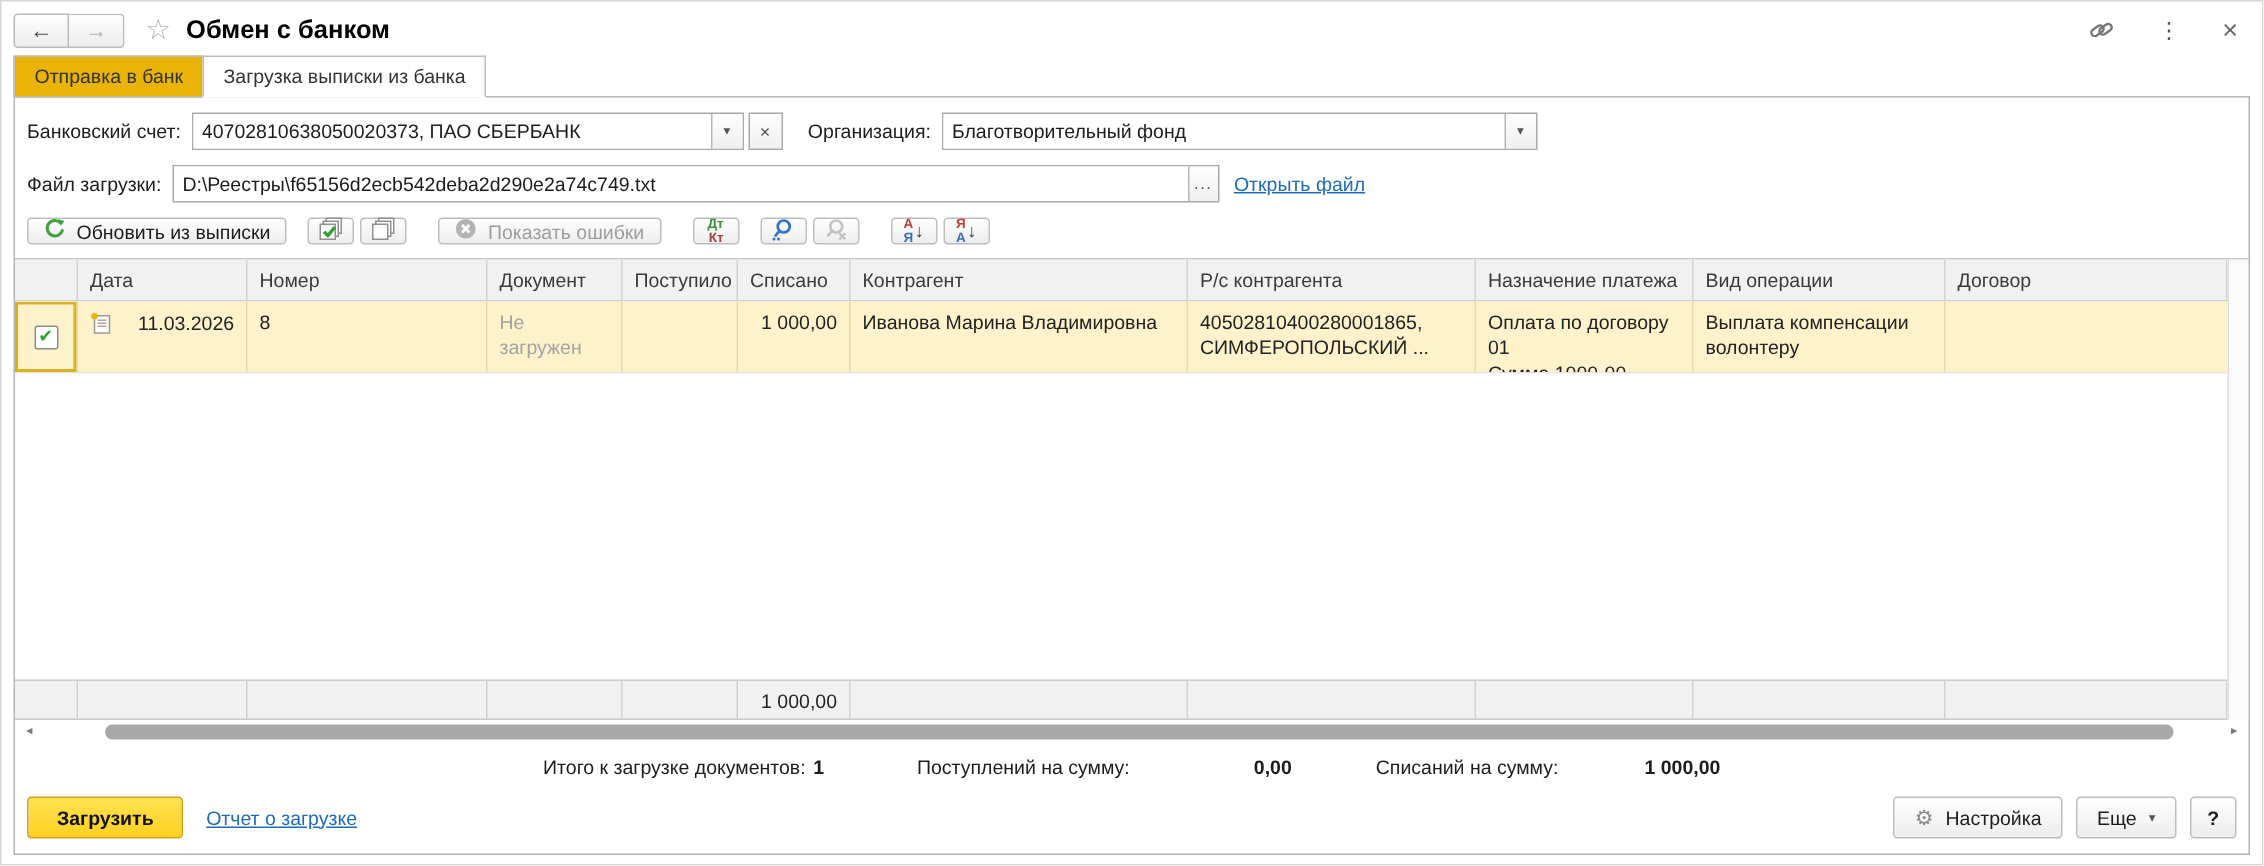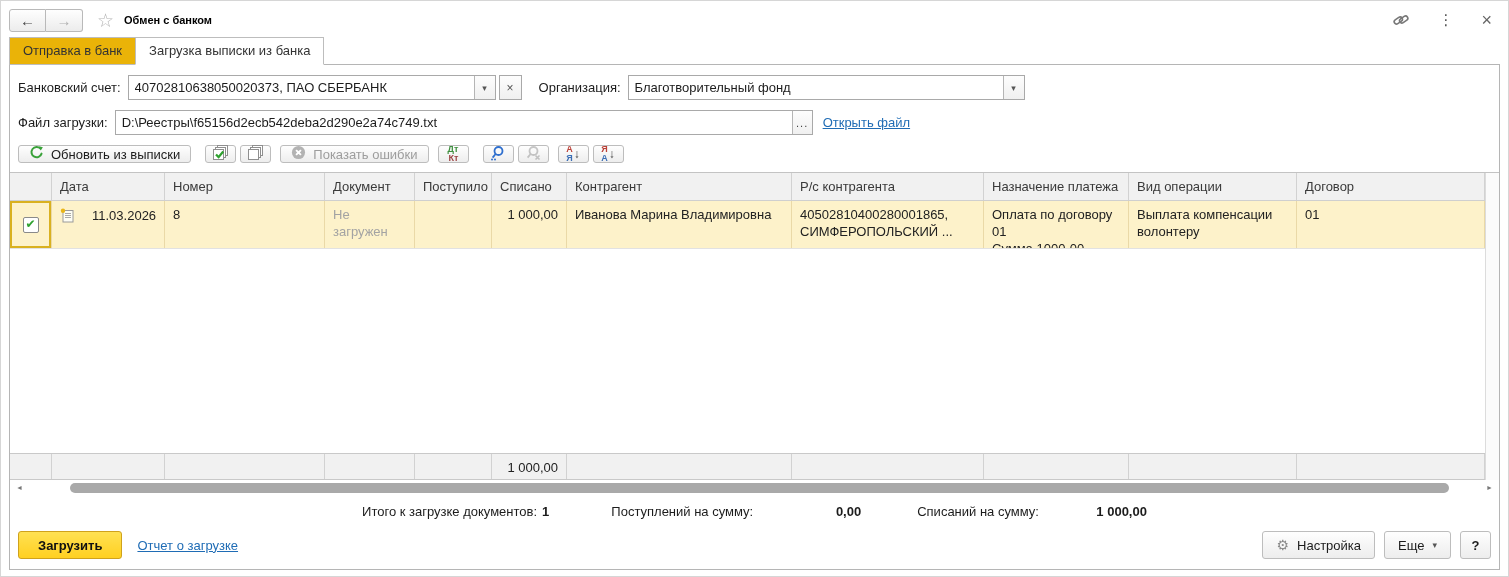--- a/index.html
+++ b/index.html
@@ -8,21 +8,21 @@
   .window { width:1509px; height:577px; background:#fff; border:1px solid #d6d6d6; display:flex; flex-direction:column; overflow:hidden; }
 
   
   .titlebar { height:36px; display:flex; align-items:center; padding:2px 16px 0 8px; flex:0 0 auto; }
   .nav { display:flex; }
   .nav-btn { width:37px; height:23px; background:linear-gradient(#fefefe,#ececec); border:1px solid #b9b9b9; display:flex; align-items:center; justify-content:center; font-size:15px; color:#444; cursor:pointer; }
   .nav-btn:first-child { border-radius:3px 0 0 3px; }
   .nav-btn:last-child { border-radius:0 3px 3px 0; border-left:none; }
   .nav-btn .dim { color:#b0b0b0; }
   .star { font-size:19px; color:#b4b4b4; margin:0 10px 0 14px; cursor:pointer; }
-  .title { font-size:11px; font-weight:700; color:#000; }
+  .title { font-size:17px; font-weight:700; color:#000; }
   .tb-right { margin-left:auto; display:flex; align-items:center; gap:28px; }
   .chain { display:flex; cursor:pointer; }
   .dots { font-size:15px; color:#555; cursor:pointer; letter-spacing:0; }
   .closex { font-size:18px; color:#666; cursor:pointer; line-height:1; }
 
   
   .tabstrip { display:flex; padding-left:8px; position:relative; z-index:2; flex:0 0 auto; }
   .tab { padding:5px 13px 6px; border:1px solid #bdbdbd; background:#eab308; color:#333; cursor:pointer; white-space:nowrap; }
   .tab + .tab { margin-left:-1px; }
   .tab.active { background:#fff; border-bottom-color:#fff; }
@@ -43,21 +43,21 @@
   .lbl-org { margin-left:17px; }
   .browse { width:20px; border-left:1px solid #b5b5b5; background:linear-gradient(#fdfdfd,#f0f0f0); display:flex; align-items:center; justify-content:center; font-size:11px; color:#444; cursor:pointer; letter-spacing:1px; }
   .link { color:#1f6cb5; text-decoration:underline; cursor:pointer; white-space:nowrap; }
   .lnk-open { margin-left:10px; }
 
   
   .toolbar { display:flex; align-items:center; padding:10px 8px 9px; flex:0 0 auto; }
   .tbtn { height:18px; border:1px solid #bdbdbd; border-radius:3px; background:linear-gradient(#fefefe,#ededed); display:flex; align-items:center; justify-content:center; padding:0 10px; gap:7px; font:inherit; color:#1c1c1c; cursor:pointer; }
   .tbtn.icon-only { width:31px; padding:0; }
   .tbtn.disabled { color:#9d9d9d; cursor:default; }
-  .gap-s { margin-left:4px; } .gap-m { margin-left:14px; } .gap-l { margin-left:9px; }
+  .gap-s { margin-left:4px; } .gap-m { margin-left:14px; } .gap-l { margin-left:21px; }
   .dtkt { display:flex; flex-direction:column; font-size:9px; font-weight:700; line-height:9px; }
   .dtkt .dt { color:#3e8e3e; align-self:flex-start; }
   .dtkt .kt { color:#9c4444; align-self:flex-end; }
   .sortico { display:flex; align-items:center; gap:1px; }
   .sortletters { display:flex; flex-direction:column; font-size:9px; font-weight:700; line-height:9px; }
   .lred { color:#bb4138; } .lblue { color:#3c6eb5; }
   .sarrow { font-size:12px; color:#444; }
 
   
   .table-wrap { flex:1 1 auto; display:flex; border-top:1px solid #c3c3c3; overflow:hidden; }
@@ -293,21 +293,20 @@
 загружен</div>
           <div class="tc c-rec numcell"></div>
           <div class="tc c-wr numcell">1 000,00</div>
           <div class="tc c-ctr">Иванова Марина Владимировна</div>
           <div class="tc c-acc pre">40502810400280001865,
 СИМФЕРОПОЛЬСКИЙ ...</div>
           <div class="tc c-pur pre">Оплата по договору 01
 Сумма 1000-00...</div>
           <div class="tc c-op pre">Выплата компенсации
 волонтеру</div>
-          <div class="tc c-dog">01</div>
         </div>
 
         <div class="tfiller"></div>
 
         <div class="ttotals">
           <div class="tc c-sel"></div>
           <div class="tc c-date"></div>
           <div class="tc c-num"></div>
           <div class="tc c-doc"></div>
           <div class="tc c-rec"></div>

